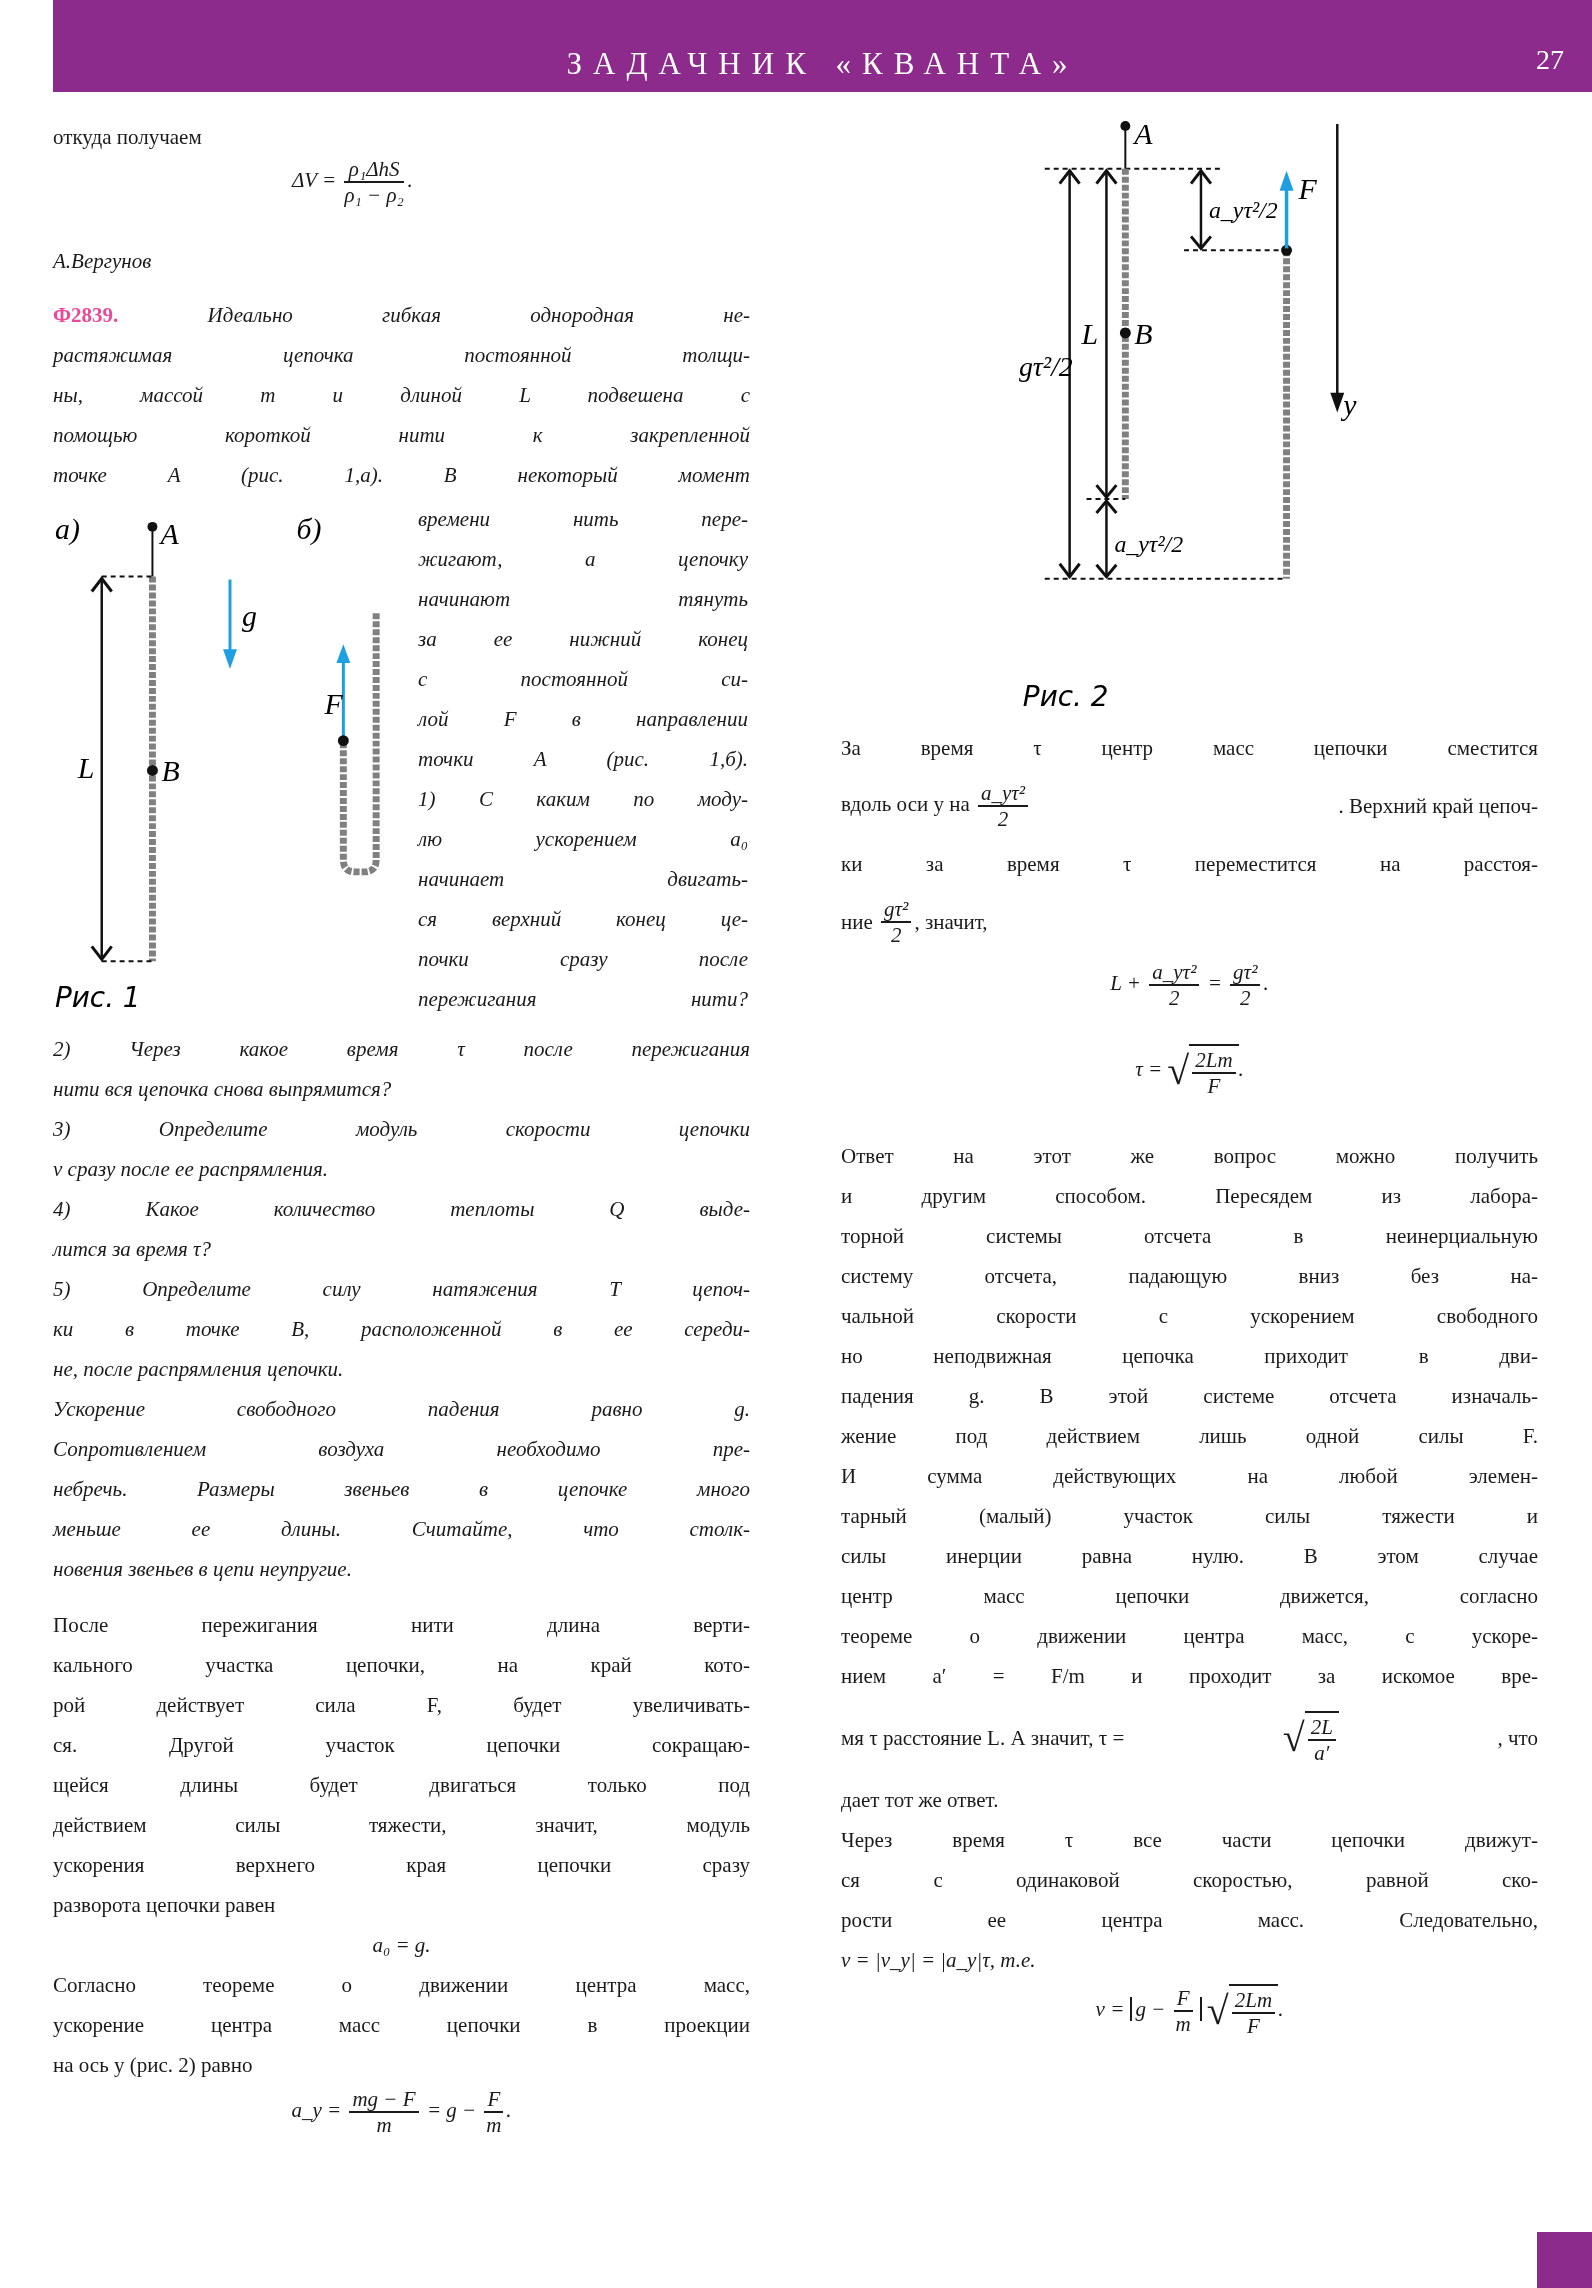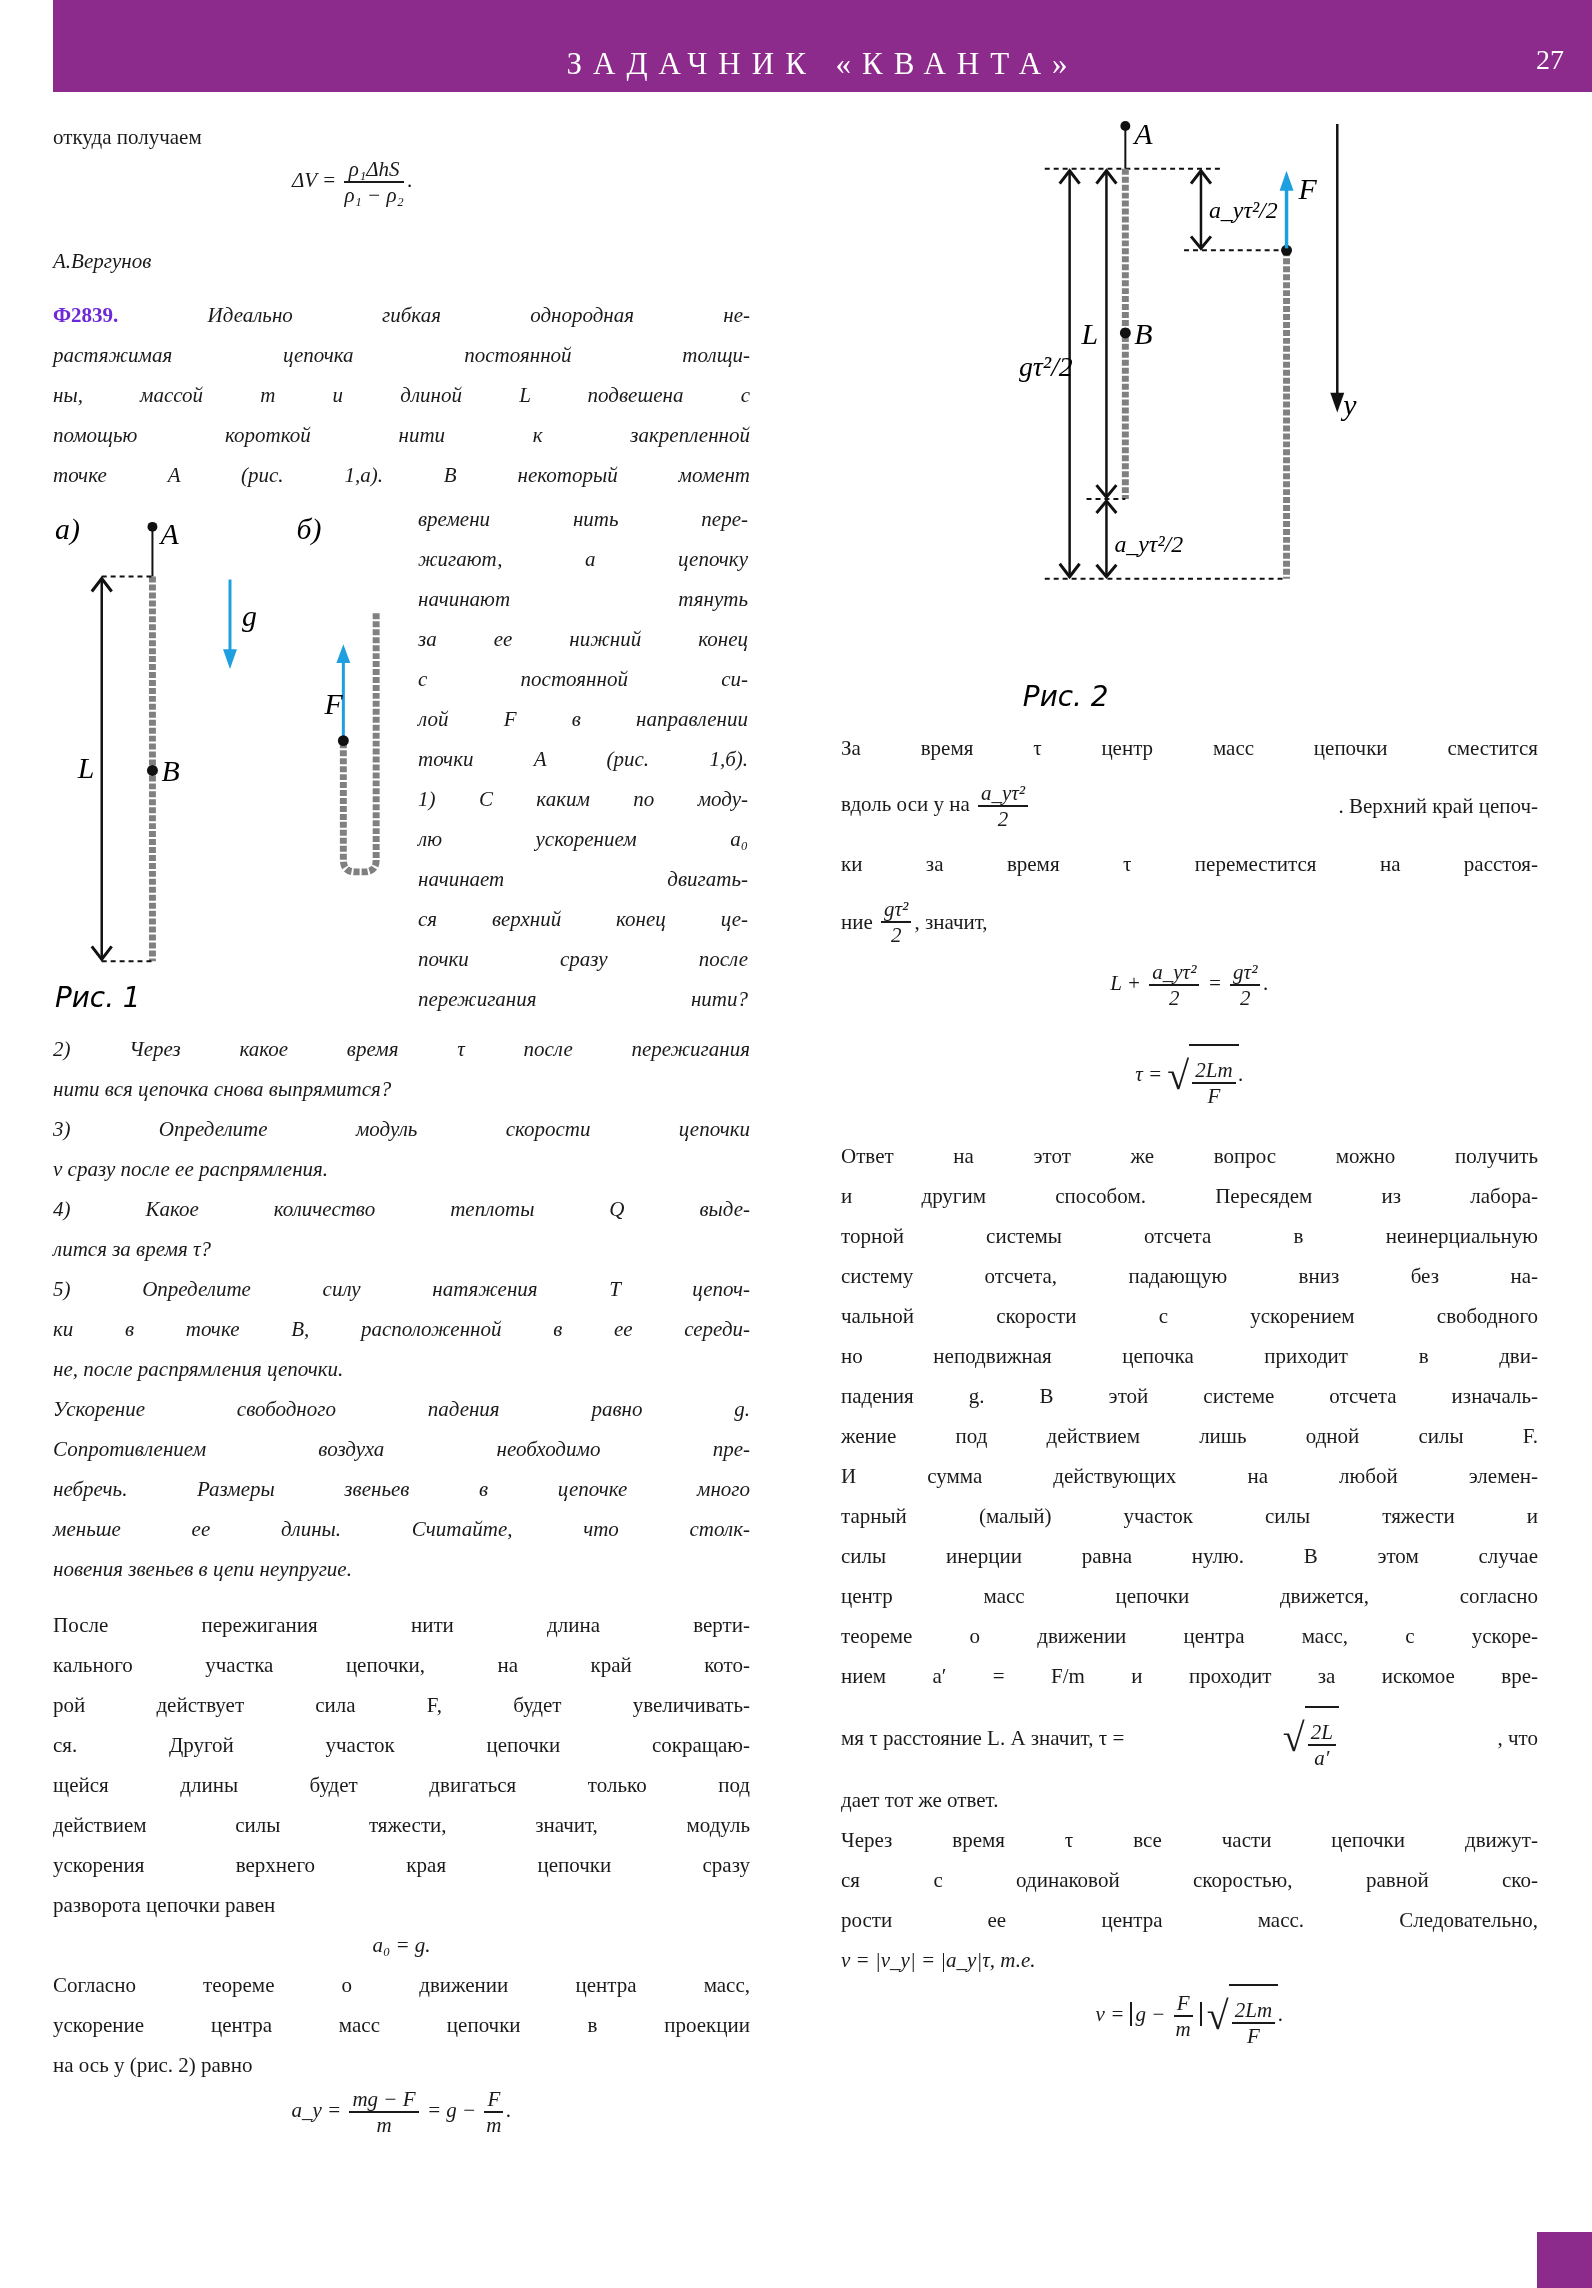--- a/index.html
+++ b/index.html
@@ -12,28 +12,28 @@
   .corner { position:absolute; left:1537px; top:2232px; width:55px; height:57px; background:#8c2b8c; }
 
   .col { position:absolute; font-size:21px; line-height:40px; }
   .left { left:53px; width:697px; }
   .right { left:841px; width:697px; }
   .it { font-style:italic; }
   .line { display:block; white-space:nowrap; }
   .jl { display:block; text-align:justify; text-align-last:justify; }
   .c { text-align:center; }
   .r { text-align:left; }
-  .prob-num { color:#6d28d9; font-weight:bold; font-style:normal; }
+  .prob-num { color:#ec4899; font-weight:bold; font-style:normal; }
 
   .frac { display:inline-block; vertical-align:middle; text-align:center; margin:0 3px; }
   .frac > span { display:block; line-height:1.15; }
   .frac > .num { border-bottom:2px solid #1a1a1a; padding:0 3px; }
   .sqrt { display:inline-block; vertical-align:middle; }
   .sqrt .rad { font-size:1.9em; vertical-align:middle; line-height:1; }
-  .sqrt .under { display:inline-block; border-top:2px solid #1a1a1a; vertical-align:middle; padding-top:12px; }
+  .sqrt .under { display:inline-block; border-top:2px solid #1a1a1a; vertical-align:middle; padding-top:2px; }
   .abs { border-left:2px solid #1a1a1a; border-right:2px solid #1a1a1a; padding:0 4px; }
 
   svg text { font-family:"Liberation Serif",serif; }
   .fig-cap { font-family:"DejaVu Sans",sans-serif; font-style:italic; font-size:28px; }
 </style>
 </head>
 <body>
 
 <div class="header">
   <div class="header-title">ЗАДАЧНИК «КВАНТА»</div>

